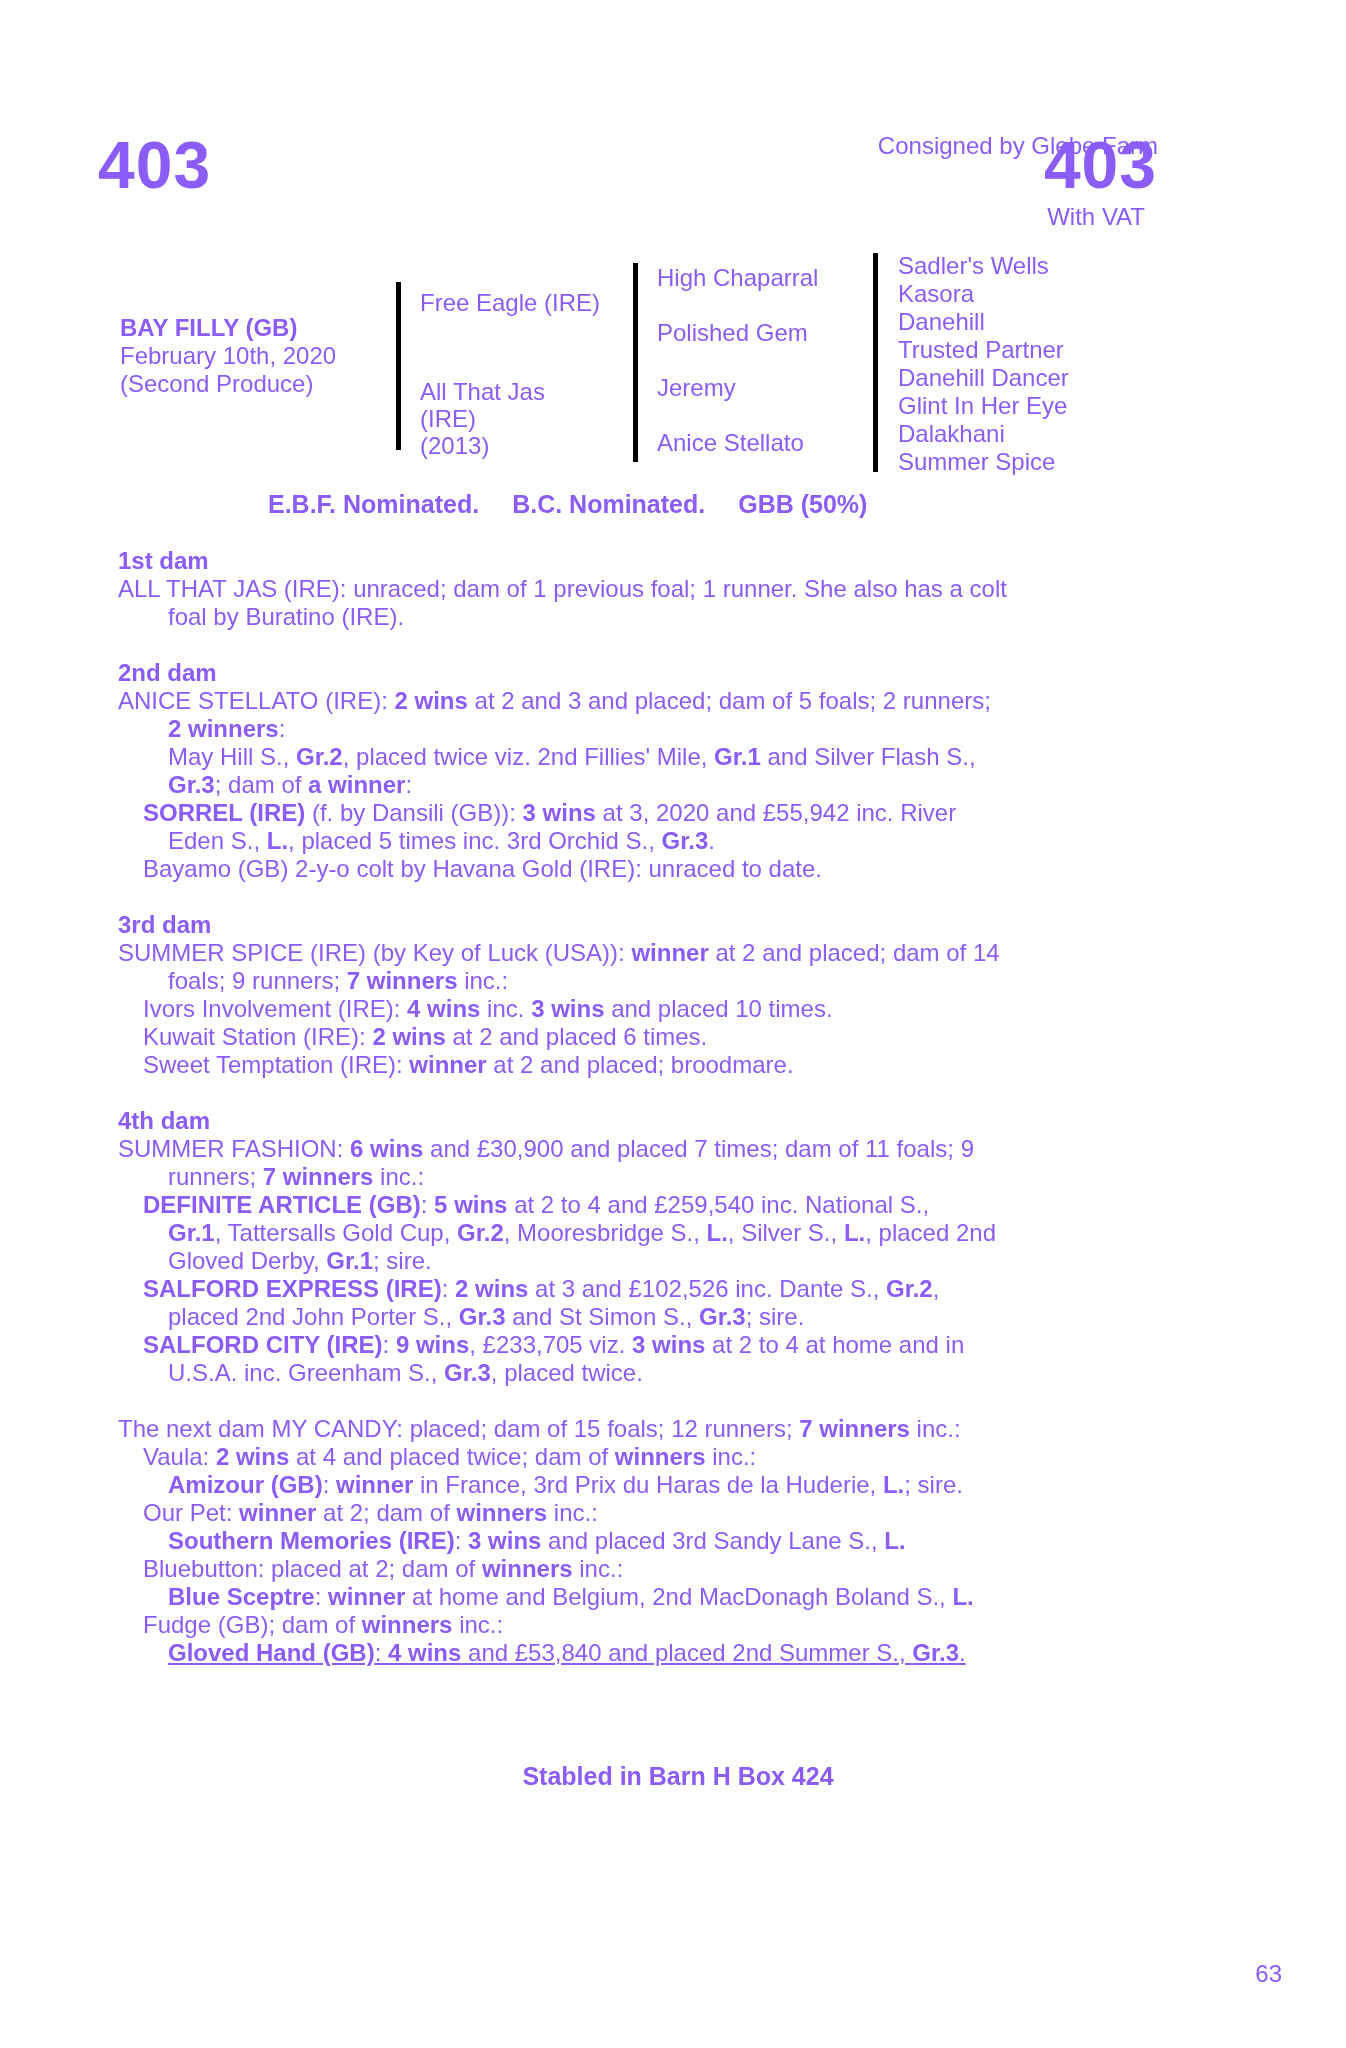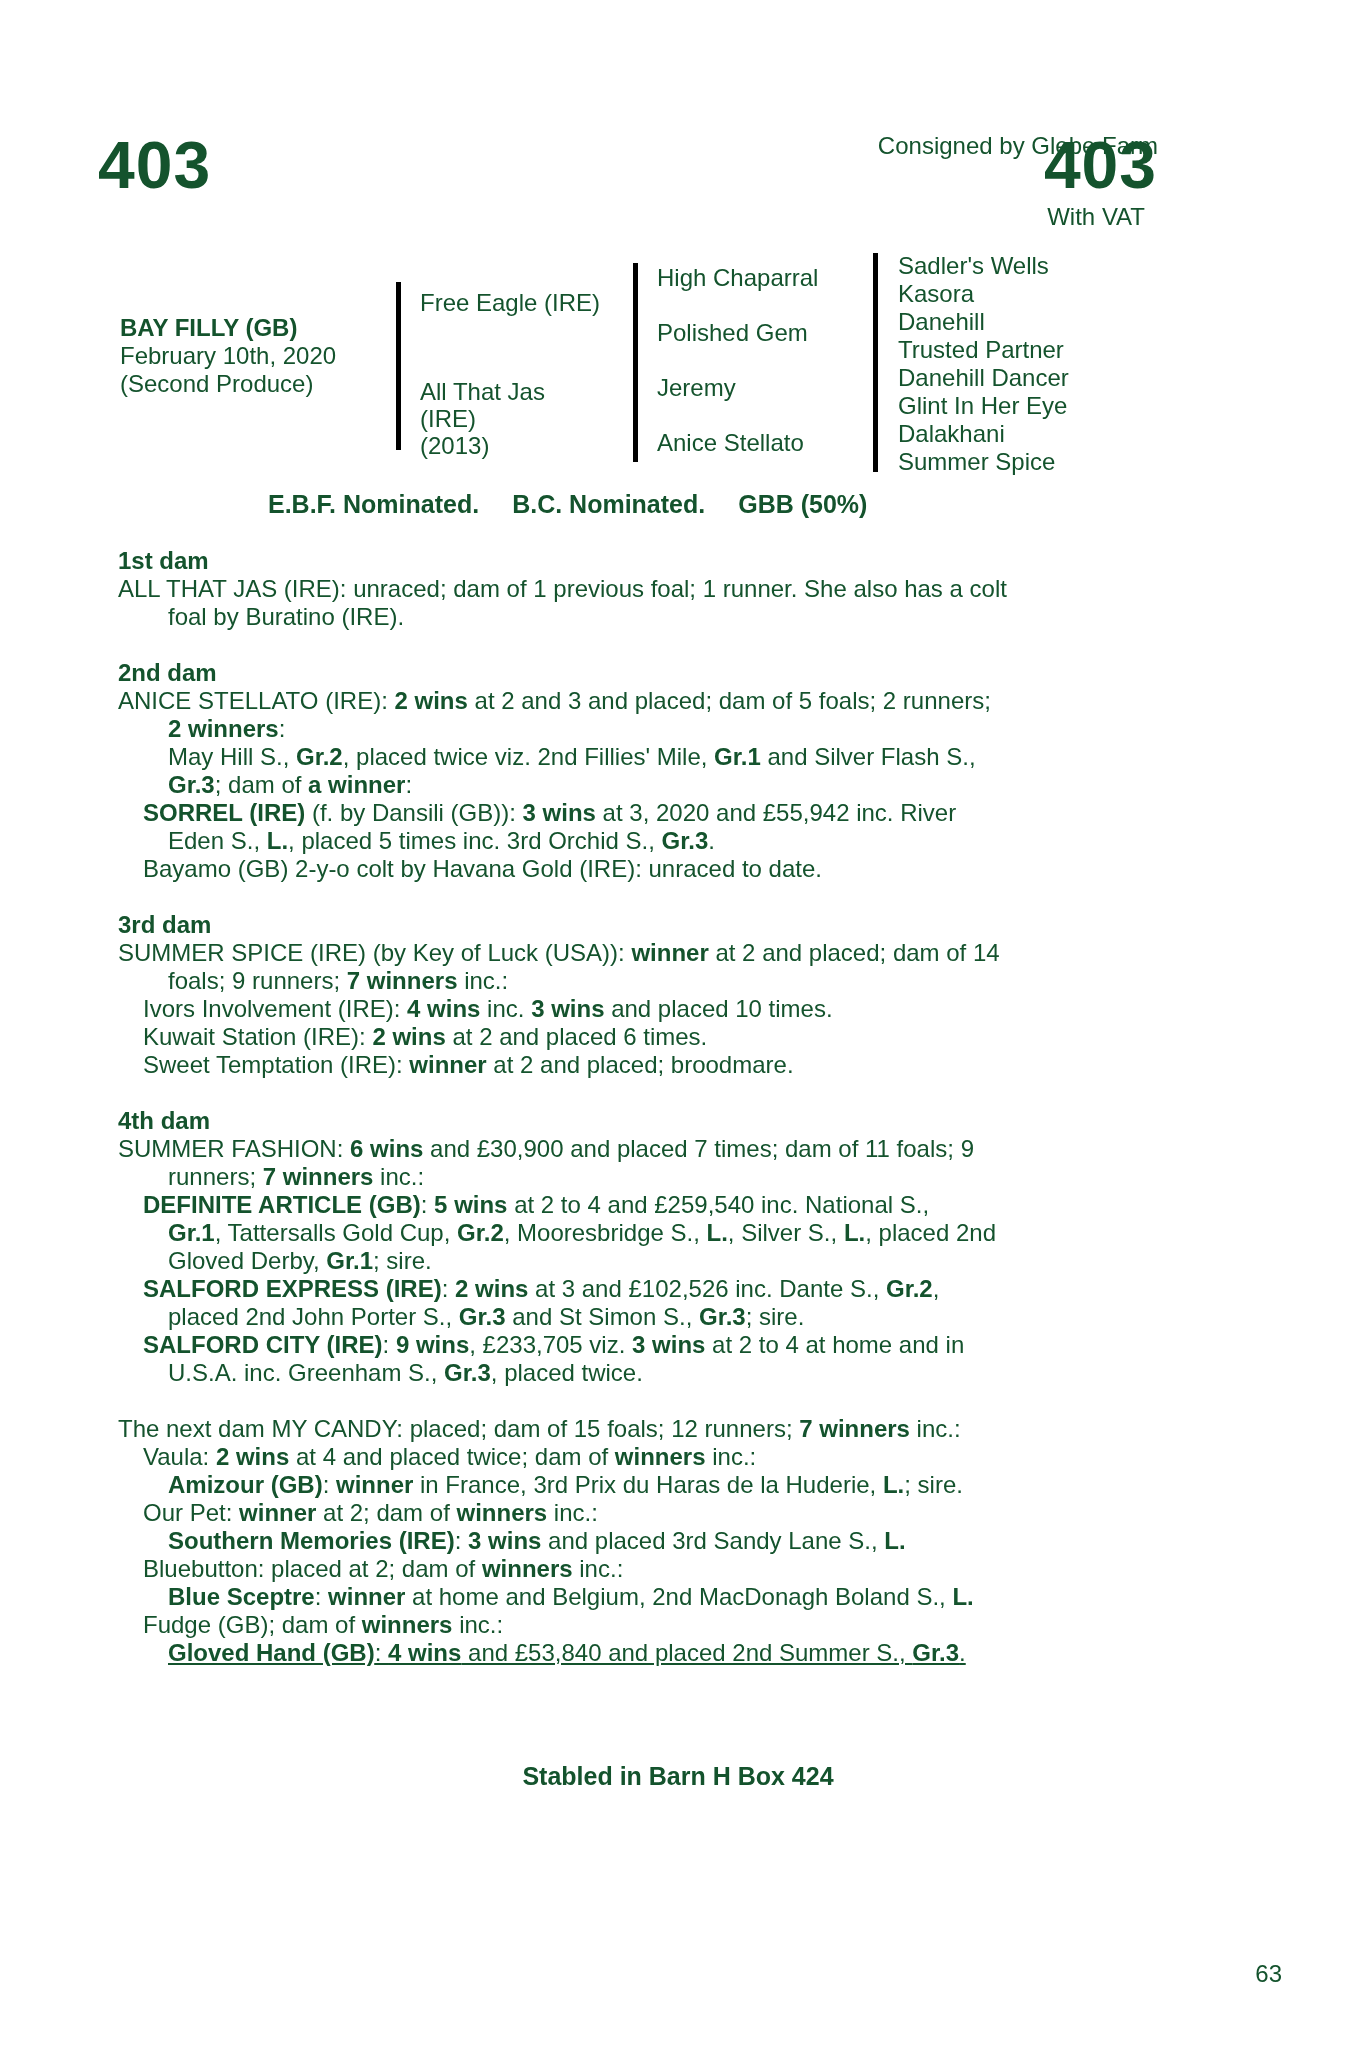--- a/index.html
+++ b/index.html
@@ -1,18 +1,18 @@
 <!DOCTYPE html>
 <html><head>
 <meta charset="utf-8">
 <style>
   html,body { margin:0; padding:0; background:#888; }
   .page {
     position:relative; width:1346px; height:2048px; margin:0 auto;
-    background:#ffffff; color:#14532d;
+    background:#ffffff; color:#8b5cf6;
     font-family:"Liberation Sans", sans-serif; font-size:24px;
     overflow:hidden;
   }
   .abs { position:absolute; }
   .lot-number { font-size:66px; font-weight:bold; line-height:66px; letter-spacing:1px; }
   .consigned { left:118px; top:132px; width:1040px; text-align:right; line-height:28px; }
   .vat { top:203px; right:201px; line-height:28px; }
 
   
   .ped-line { position:absolute; white-space:nowrap; line-height:28px; }

